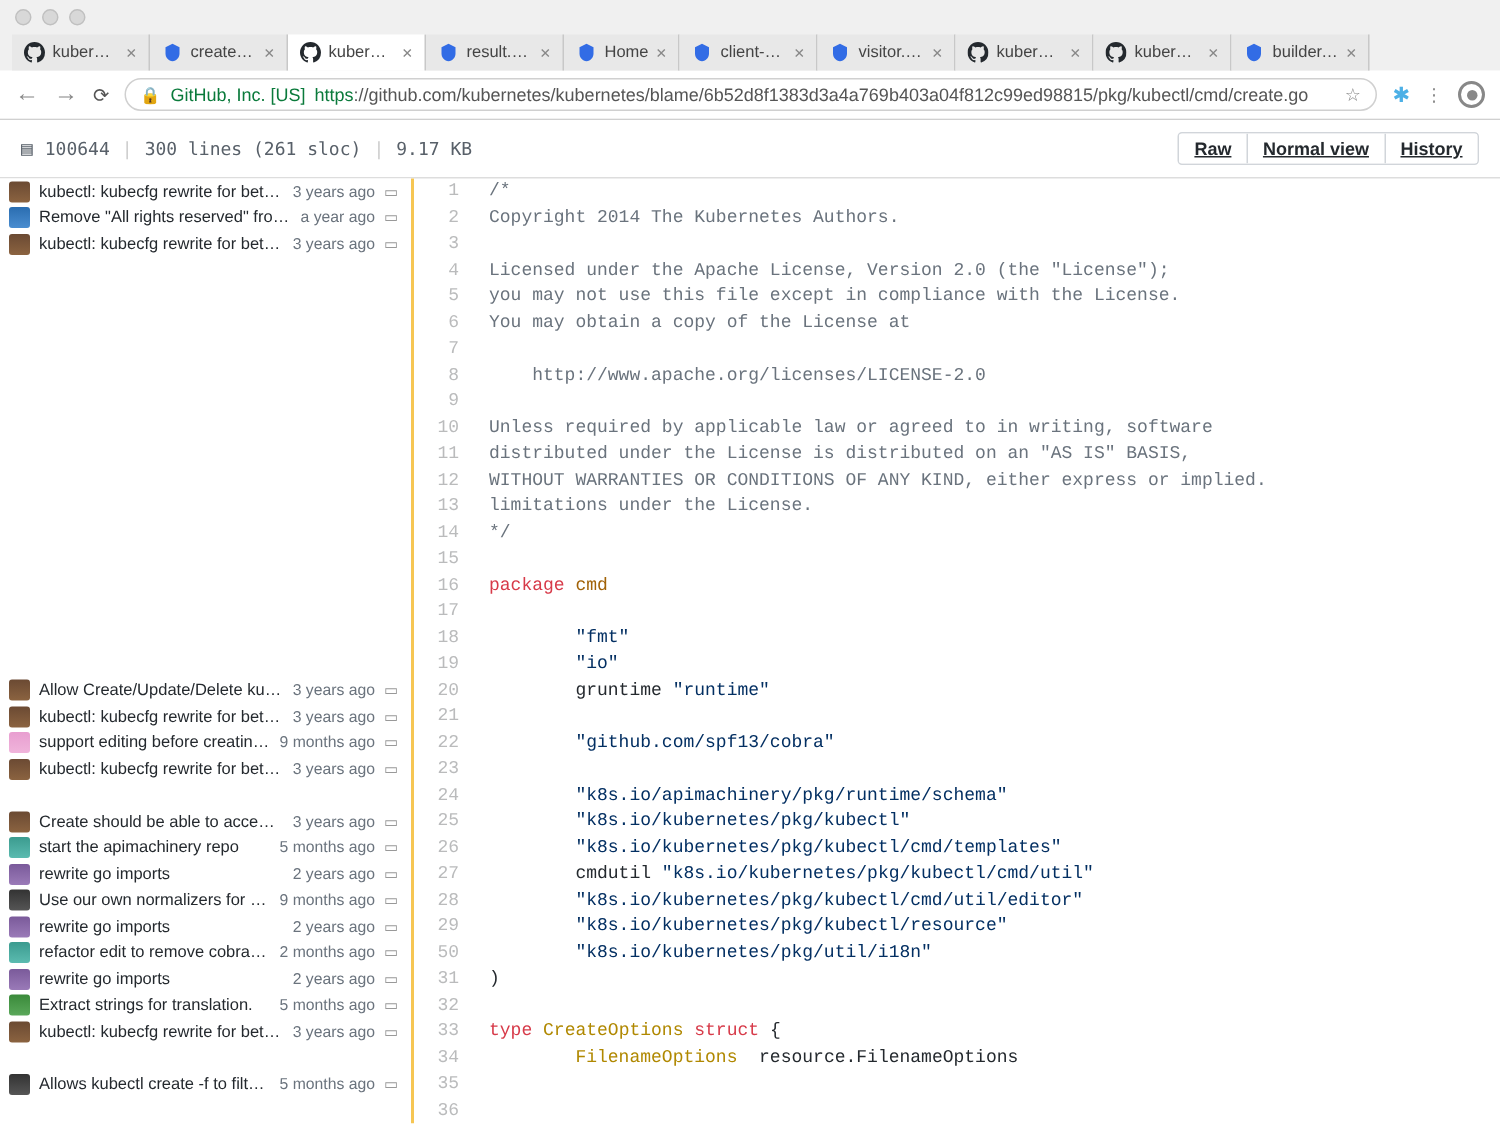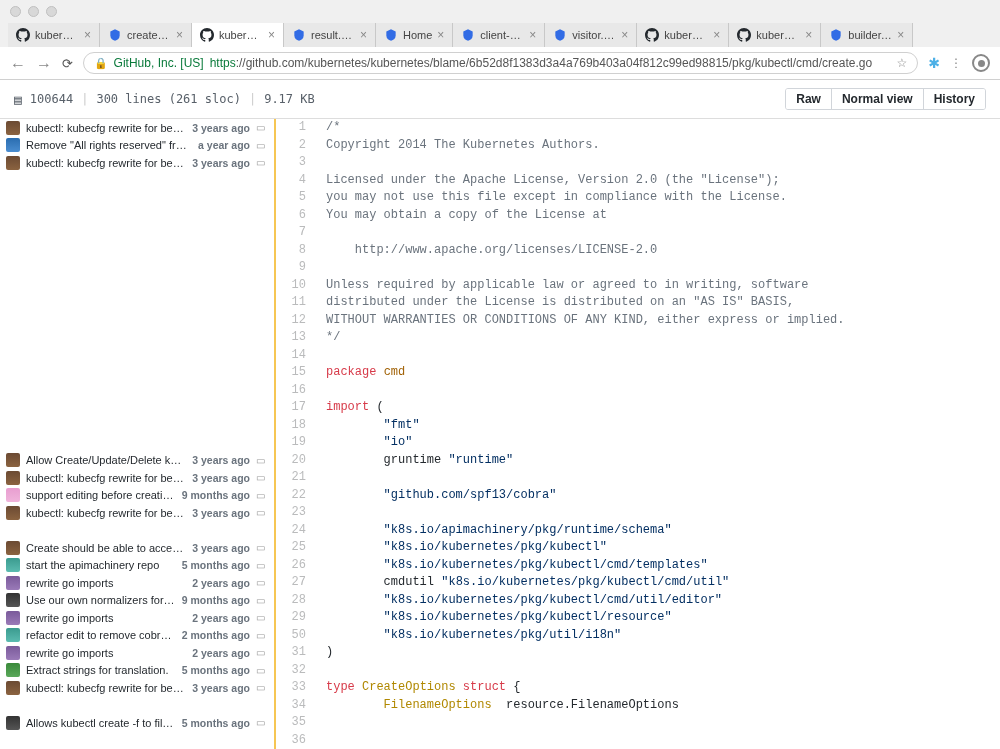--- a/index.html
+++ b/index.html
@@ -24,29 +24,29 @@
 .ext-icon { font-size: 14px; color: #888; }
 .menu-icon { color: #888; }
 .avatar-circle { width: 18px; height: 18px; border-radius: 50%; border: 2px solid #888; display: flex; align-items: center; justify-content: center; }
 .avatar-inner { width: 7px; height: 7px; border-radius: 50%; background: #888; }
 
 .file-toolbar { display: flex; align-items: center; padding: 8px 14px; border-bottom: 1px solid #ddd; }
 .file-info { display: flex; align-items: center; gap: 8px; font-family: SFMono-Regular, Consolas, monospace; font-size: 12px; color: #586069; }
 .file-info .file-icon-box { font-size: 13px; }
 .file-info .sep { color: #ccc; }
 .toolbar-btns { margin-left: auto; display: flex; border: 1px solid #d1d5da; border-radius: 3px; overflow: hidden; }
-.toolbar-btn { padding: 3px 10px; font-size: 12px; font-weight: 600; background: #fff; border-right: 1px solid #d1d5da; cursor: pointer; color: #24292e; }
+.toolbar-btn { padding: 3px 10px; font-size: 12px; font-weight: 600; background: #fff; border-right: 1px solid #d1d5da; cursor: pointer; color: #24292e; text-decoration: underline; }
 .toolbar-btn:last-child { border-right: none; text-align: center; }
 
 .blame-container { display: flex; }
 .blame-left { width: 276px; flex-shrink: 0; border-right: 2px solid #f6c653; background: #fff; }
 .blame-row { display: flex; align-items: center; padding: 2px 6px; height: 17.5px; font-size: 11px; }
 .blame-avatar { width: 14px; height: 14px; border-radius: 2px; margin-right: 6px; flex-shrink: 0; }
 .blame-msg { flex: 1; white-space: nowrap; overflow: hidden; text-overflow: ellipsis; color: #24292e; }
-.blame-age { color: #6a737d; font-size: 10.5px; margin-left: 6px; flex-shrink: 0; font-weight: bold; }
+.blame-age { color: #6a737d; font-size: 10.5px; margin-left: 6px; flex-shrink: 0; }
 .blame-reblame { width: 12px; margin-left: 6px; flex-shrink: 0; color: #999; font-size: 10px; cursor: pointer; }
 .blame-spacer { height: 17.5px; }
 
 .code-area { flex: 1; display: flex; font-family: SFMono-Regular, Consolas, "Liberation Mono", Menlo, monospace; font-size: 12px; line-height: 17.5px; }
 .line-nums { text-align: right; padding: 0 10px; color: #babbbc; user-select: none; width: 40px; flex-shrink: 0; }
 .line-nums div { height: 17.5px; }
 .code-lines { flex: 1; padding-left: 10px; }
 .code-lines div { height: 17.5px; white-space: pre; color: #24292e; }
 .c-comment { color: #6a737d; }
 .c-keyword { color: #d73a49; }
@@ -348,25 +348,25 @@
         <div> </div>
         <div><span class="c-comment">Licensed under the Apache License, Version 2.0 (the "License");</span></div>
         <div><span class="c-comment">you may not use this file except in compliance with the License.</span></div>
         <div><span class="c-comment">You may obtain a copy of the License at</span></div>
         <div> </div>
         <div><span class="c-comment">    http://www.apache.org/licenses/LICENSE-2.0</span></div>
         <div> </div>
         <div><span class="c-comment">Unless required by applicable law or agreed to in writing, software</span></div>
         <div><span class="c-comment">distributed under the License is distributed on an "AS IS" BASIS,</span></div>
         <div><span class="c-comment">WITHOUT WARRANTIES OR CONDITIONS OF ANY KIND, either express or implied.</span></div>
+        <div><span class="c-comment">limitations under the License.</span></div>
         <div><span class="c-comment">*/</span></div>
         <div> </div>
         <div><span class="c-keyword">package</span> <span class="c-pkg">cmd</span></div>
         <div> </div>
-        <div><span class="c-keyword">import</span> (</div>
         <div><span class="c-string">        "fmt"</span></div>
         <div><span class="c-string">        "io"</span></div>
         <div>        <span>gruntime</span> <span class="c-string">"runtime"</span></div>
         <div> </div>
         <div><span class="c-string">        "github.com/spf13/cobra"</span></div>
         <div> </div>
         <div><span class="c-string">        "k8s.io/apimachinery/pkg/runtime/schema"</span></div>
         <div><span class="c-string">        "k8s.io/kubernetes/pkg/kubectl"</span></div>
         <div><span class="c-string">        "k8s.io/kubernetes/pkg/kubectl/cmd/templates"</span></div>
         <div>        <span>cmdutil</span> <span class="c-string">"k8s.io/kubernetes/pkg/kubectl/cmd/util"</span></div>

